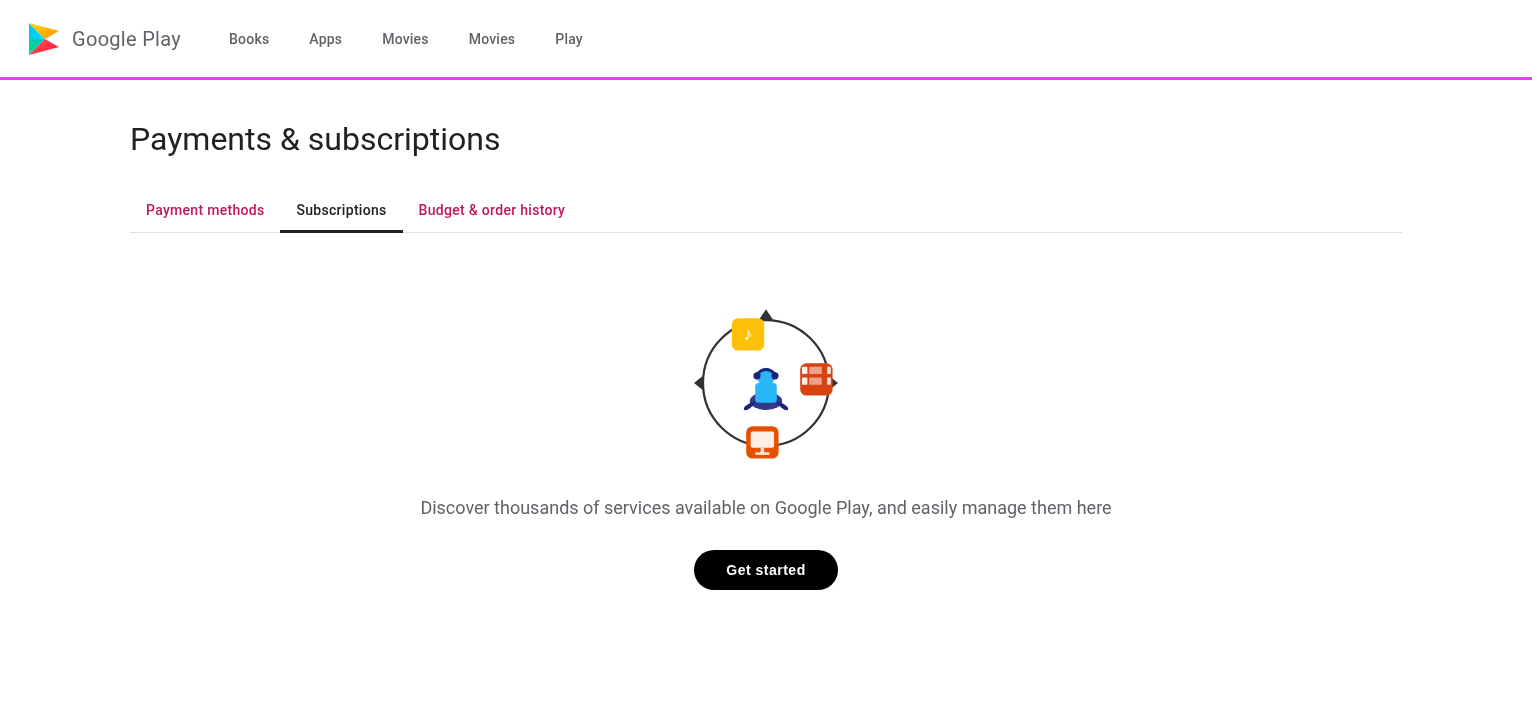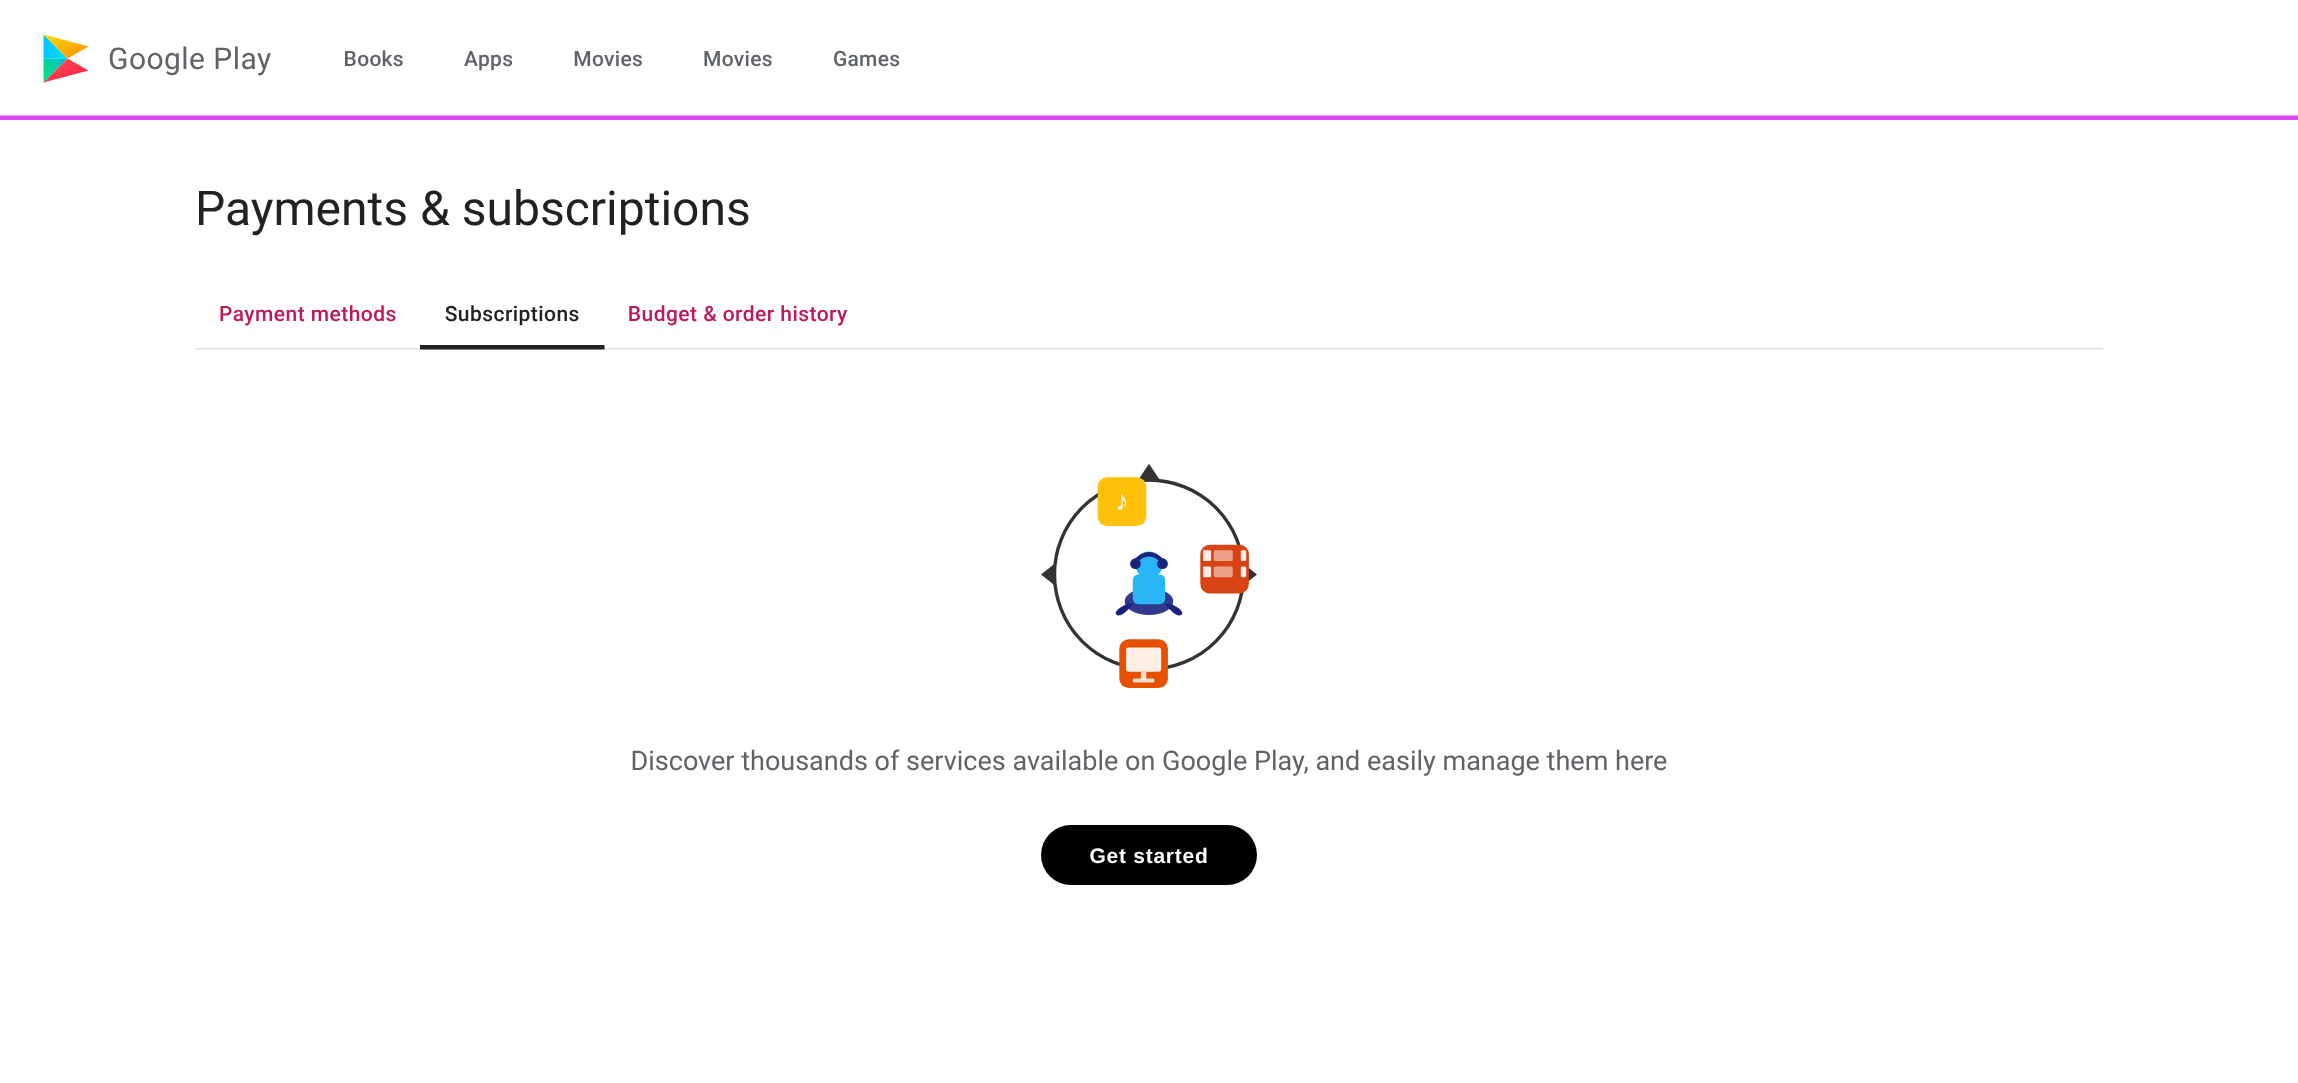--- a/index.html
+++ b/index.html
@@ -172,21 +172,21 @@
       <li>
         <a href="#">Apps</a>
       </li>
       <li>
         <a href="#">Movies</a>
       </li>
       <li>
         <a href="#">Movies</a>
       </li>
       <li>
-        <a href="#">Games</a>
+        <a href="#">Play</a>
       </li>
     </ul>
   </nav>
 </header>
 
 <main class="page-content">
   <h1 class="page-title">Payments &amp; subscriptions</h1>
 
   <div class="tabs">
     <a class="tab" href="#">Payment methods</a>

